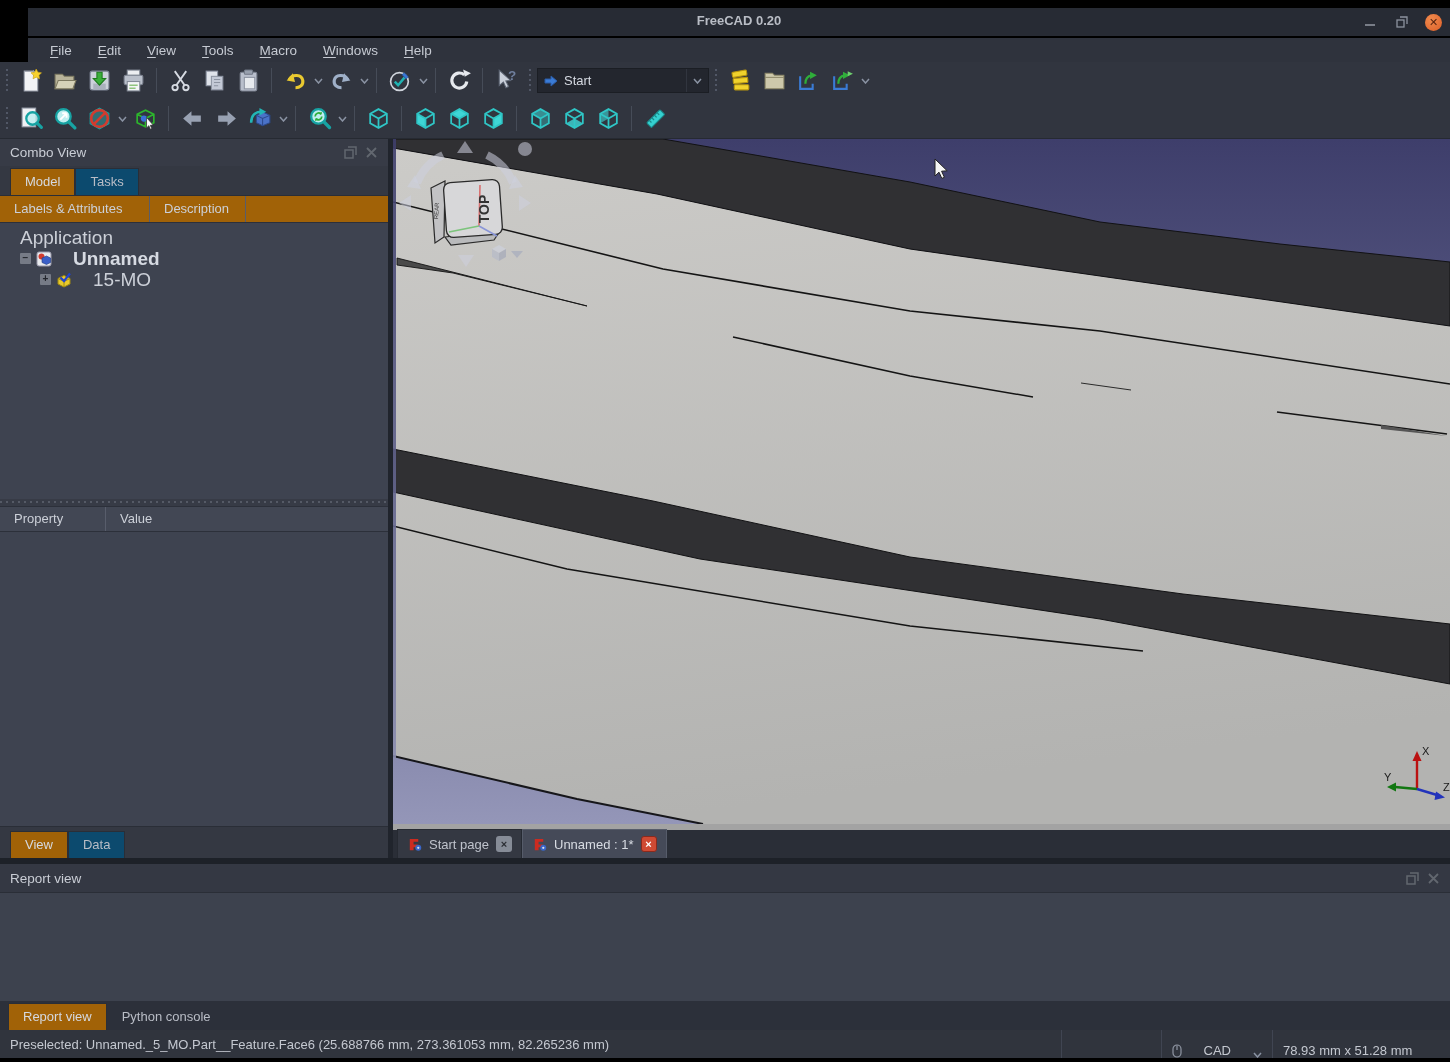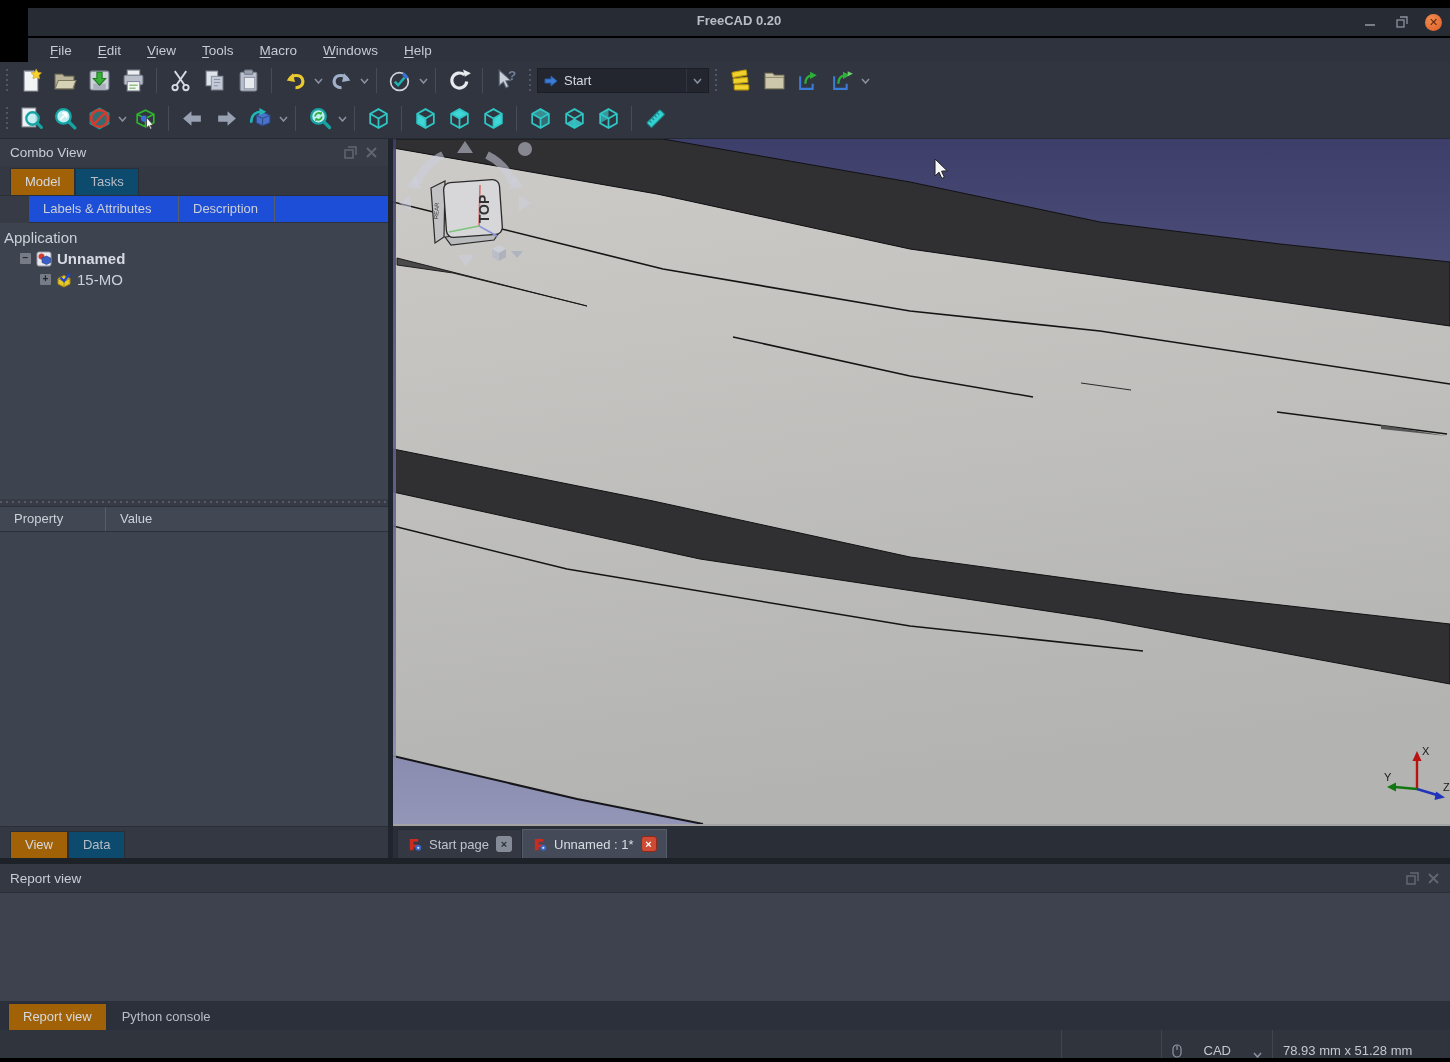--- a/index.html
+++ b/index.html
@@ -42,43 +42,43 @@
 
   .panel-header { height:27px; display:flex; align-items:center; padding:0 10px; color:#c9cdd5; font-size:13.5px; background:#373b46; }
   .panel-header .spacer { flex:1; }
   .dock-icons { display:flex; gap:8px; }
   .dock-icons svg { display:block; }
 
   .tabstrip { height:30px; background:#343842; display:flex; align-items:flex-end; padding-left:10px; border-bottom:1px solid #2a2e37; }
   .tab { padding:5px 14px 6px; font-size:13px; color:#b9bdc6; background:#0c4a6e; border:1px solid #2a2e37; border-bottom:none; }
   .tab.active { background:#a16207; color:#d5d9e0; }
 
-  .colheader { height:27px; background:#1d4ed8; display:flex; border-bottom:1px solid #2c303a;margin-left:29px; }
+  .colheader { height:27px; background:#a16207; display:flex; border-bottom:1px solid #2c303a; }
   .colheader .cell { padding:5px 8px 0 14px; font-size:13px; color:#ccd0d8; border-right:1px solid #585d6b; }
 
   .tree { height:276px; background:#3e4350; padding-top:4px; overflow:hidden; }
   .tree-row { display:flex; align-items:center; height:21px; gap:5px; }
   .expander { width:11px; height:11px; background:#767b86; color:#23262d; font-size:10px; line-height:9px; text-align:center; border-radius:1px; flex:none; font-weight:bold; }
-  .tree-label { font-size:15px; color:#ccd0d8; }
+  .tree-label { font-size:19px; color:#ccd0d8;margin-left:16px; }
   .tree-label.bold { font-weight:bold; color:#d6dae2; }
 
   .panel-splitter { height:7px; background:#373b46; background-image:repeating-linear-gradient(90deg,#555a66 0 2px,transparent 2px 6px); background-size:100% 2px; background-repeat:no-repeat; background-position:0 2px; }
   .prop-header { height:26px; background:#424754; display:flex; border-top:1px solid #2c303a; border-bottom:1px solid #2c303a; }
   .prop-header .cell { padding:4px 8px 0 14px; font-size:13px; color:#ccd0d8; border-right:1px solid #585d6b; }
   .prop-well { flex:1; background:#3e4350; }
 
   .bottom-tabstrip { height:32px; background:#343842; display:flex; align-items:flex-end; padding-left:10px; border-top:1px solid #2a2e37; }
 
   
   .viewport { position:relative; width:1057px; height:685px; background:#3f3f6a; overflow:hidden; }
   .viewport > svg { position:absolute; left:0; top:0; }
   .navcube { position:absolute; left:912px; top:2px; }
 
   
-  .mdi-bar { height:34px; background:#2a2e37; display:flex; align-items:flex-end; padding-left:4px; border-top:2px solid #a3a3a3; }
+  .mdi-bar { height:34px; background:#2a2e37; display:flex; align-items:flex-end; padding-left:4px; border-top:6px solid #a3a3a3; }
   .mdi-tab { height:29px; display:flex; align-items:center; gap:7px; padding:0 9px; font-size:13px; color:#bfc3cc; background:#343842; border:1px solid #262a32; border-bottom:none; }
   .mdi-tab.active { background:#454a58; color:#d8dce3; border-color:#565c6a; }
   .close-sq { width:16px; height:16px; border-radius:3px; background:#868c97; color:#2a2d33; font-size:11px; font-weight:bold; display:flex; align-items:center; justify-content:center; }
   .close-sq.red { background:#cf4a33; border:1px solid #8a2a1d; color:#fff; }
 
   
   .hsplit { position:absolute; top:858px; left:0; width:1450px; height:6px; background:#1d2128; }
   .report-header { position:absolute; top:864px; left:0; width:1450px; height:28px; background:#343843; display:flex; align-items:center; padding:0 10px; font-size:13.5px; color:#c9cdd5; }
   .report-content { position:absolute; top:892px; left:0; width:1450px; height:109px; background:#3d424e; border-top:1px solid #2a2e37; }
   .bottom-tabs { position:absolute; top:1001px; left:0; width:1450px; height:29px; background:#2c303a; display:flex; align-items:flex-end; padding-left:8px; }
@@ -624,20 +624,21 @@
     </span>
   </div>
   <div class="report-content"></div>
 
   <div class="bottom-tabs">
     <span class="tab active">Report view</span>
     <span class="tab" style="background:transparent;border-color:transparent">Python console</span>
   </div>
 
   <div class="statusbar">
+    <span>Preselected: Unnamed._5_MO.Part__Feature.Face6 (25.688766 mm, 273.361053 mm, 82.265236 mm)</span>
     <div class="status-right">
       <div class="status-sect" style="width:100px"></div>
       <div class="status-sect">
         <svg width="10" height="14">
             <rect x="1" y="1" width="8" height="12" rx="4" fill="none" stroke="#8f96a3" stroke-width="1.2"></rect>
             <path d="M5 1.5 v4.5" stroke="#8f96a3" stroke-width="1.2"></path>
           </svg>
         <span>CAD</span>
         <svg width="9" height="6">
             <path d="M1 1 L4.5 5 L8 1" stroke="#8a93a3" fill="none" stroke-width="1.5"></path>

